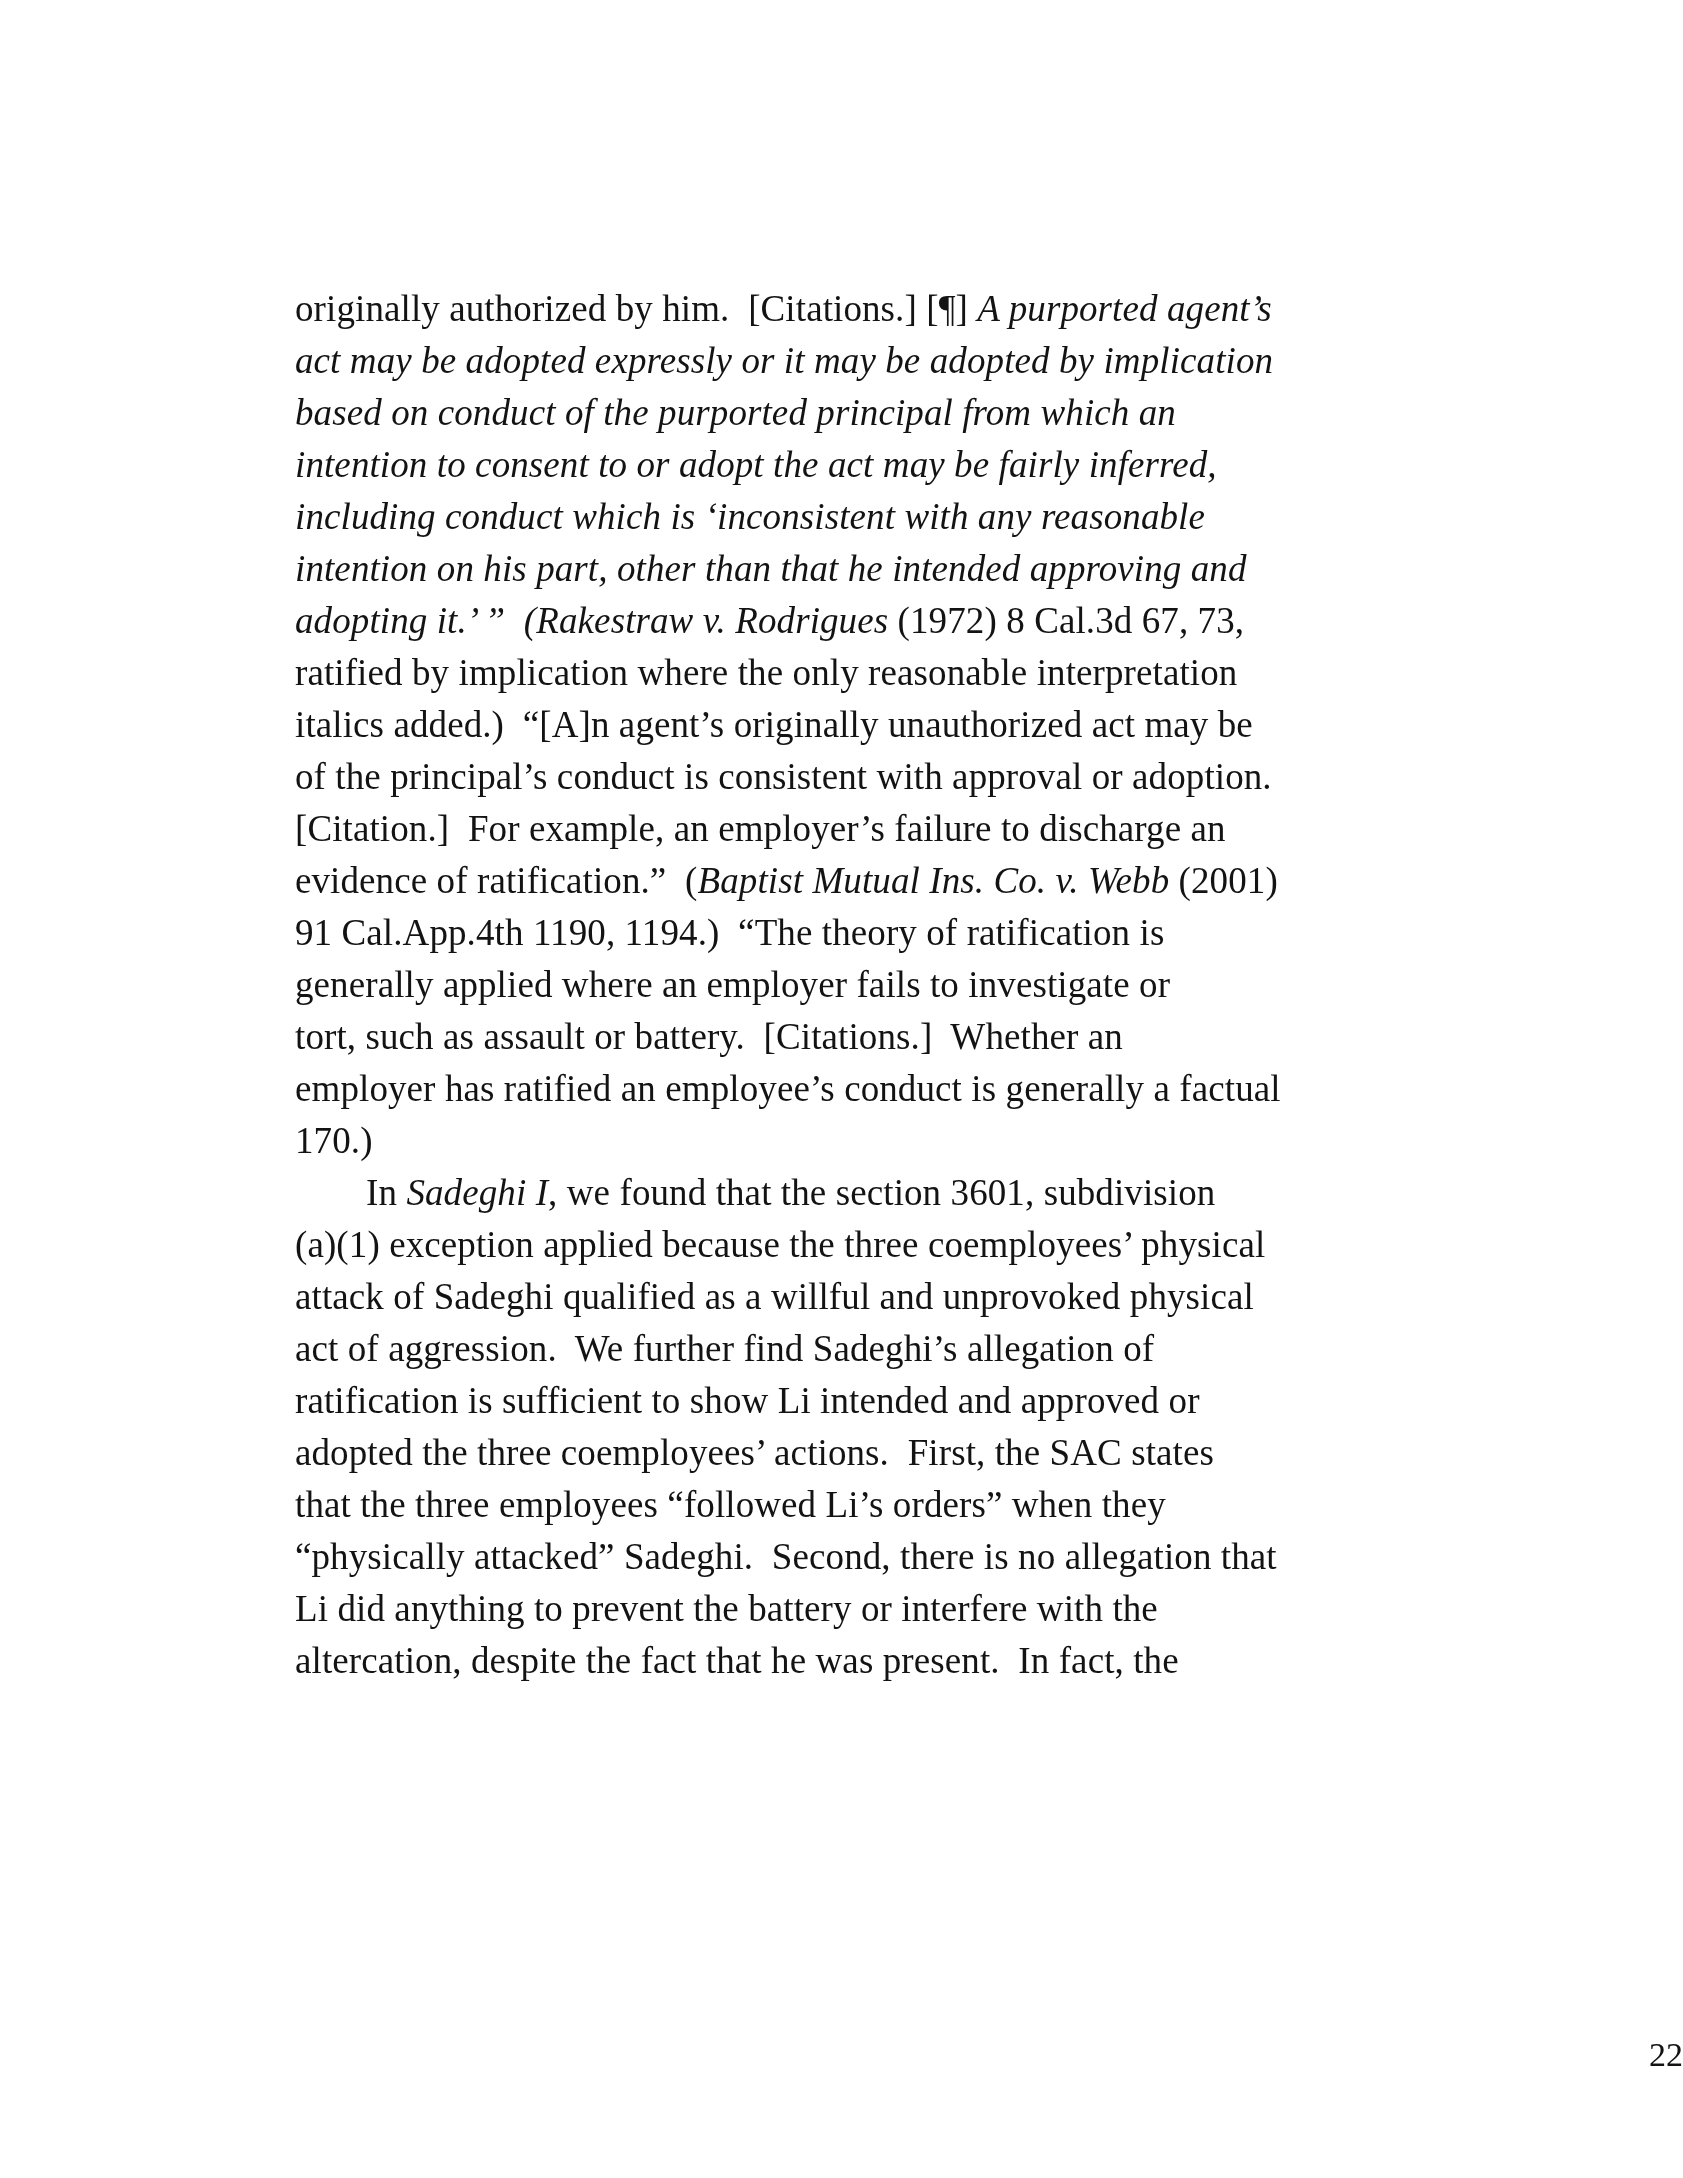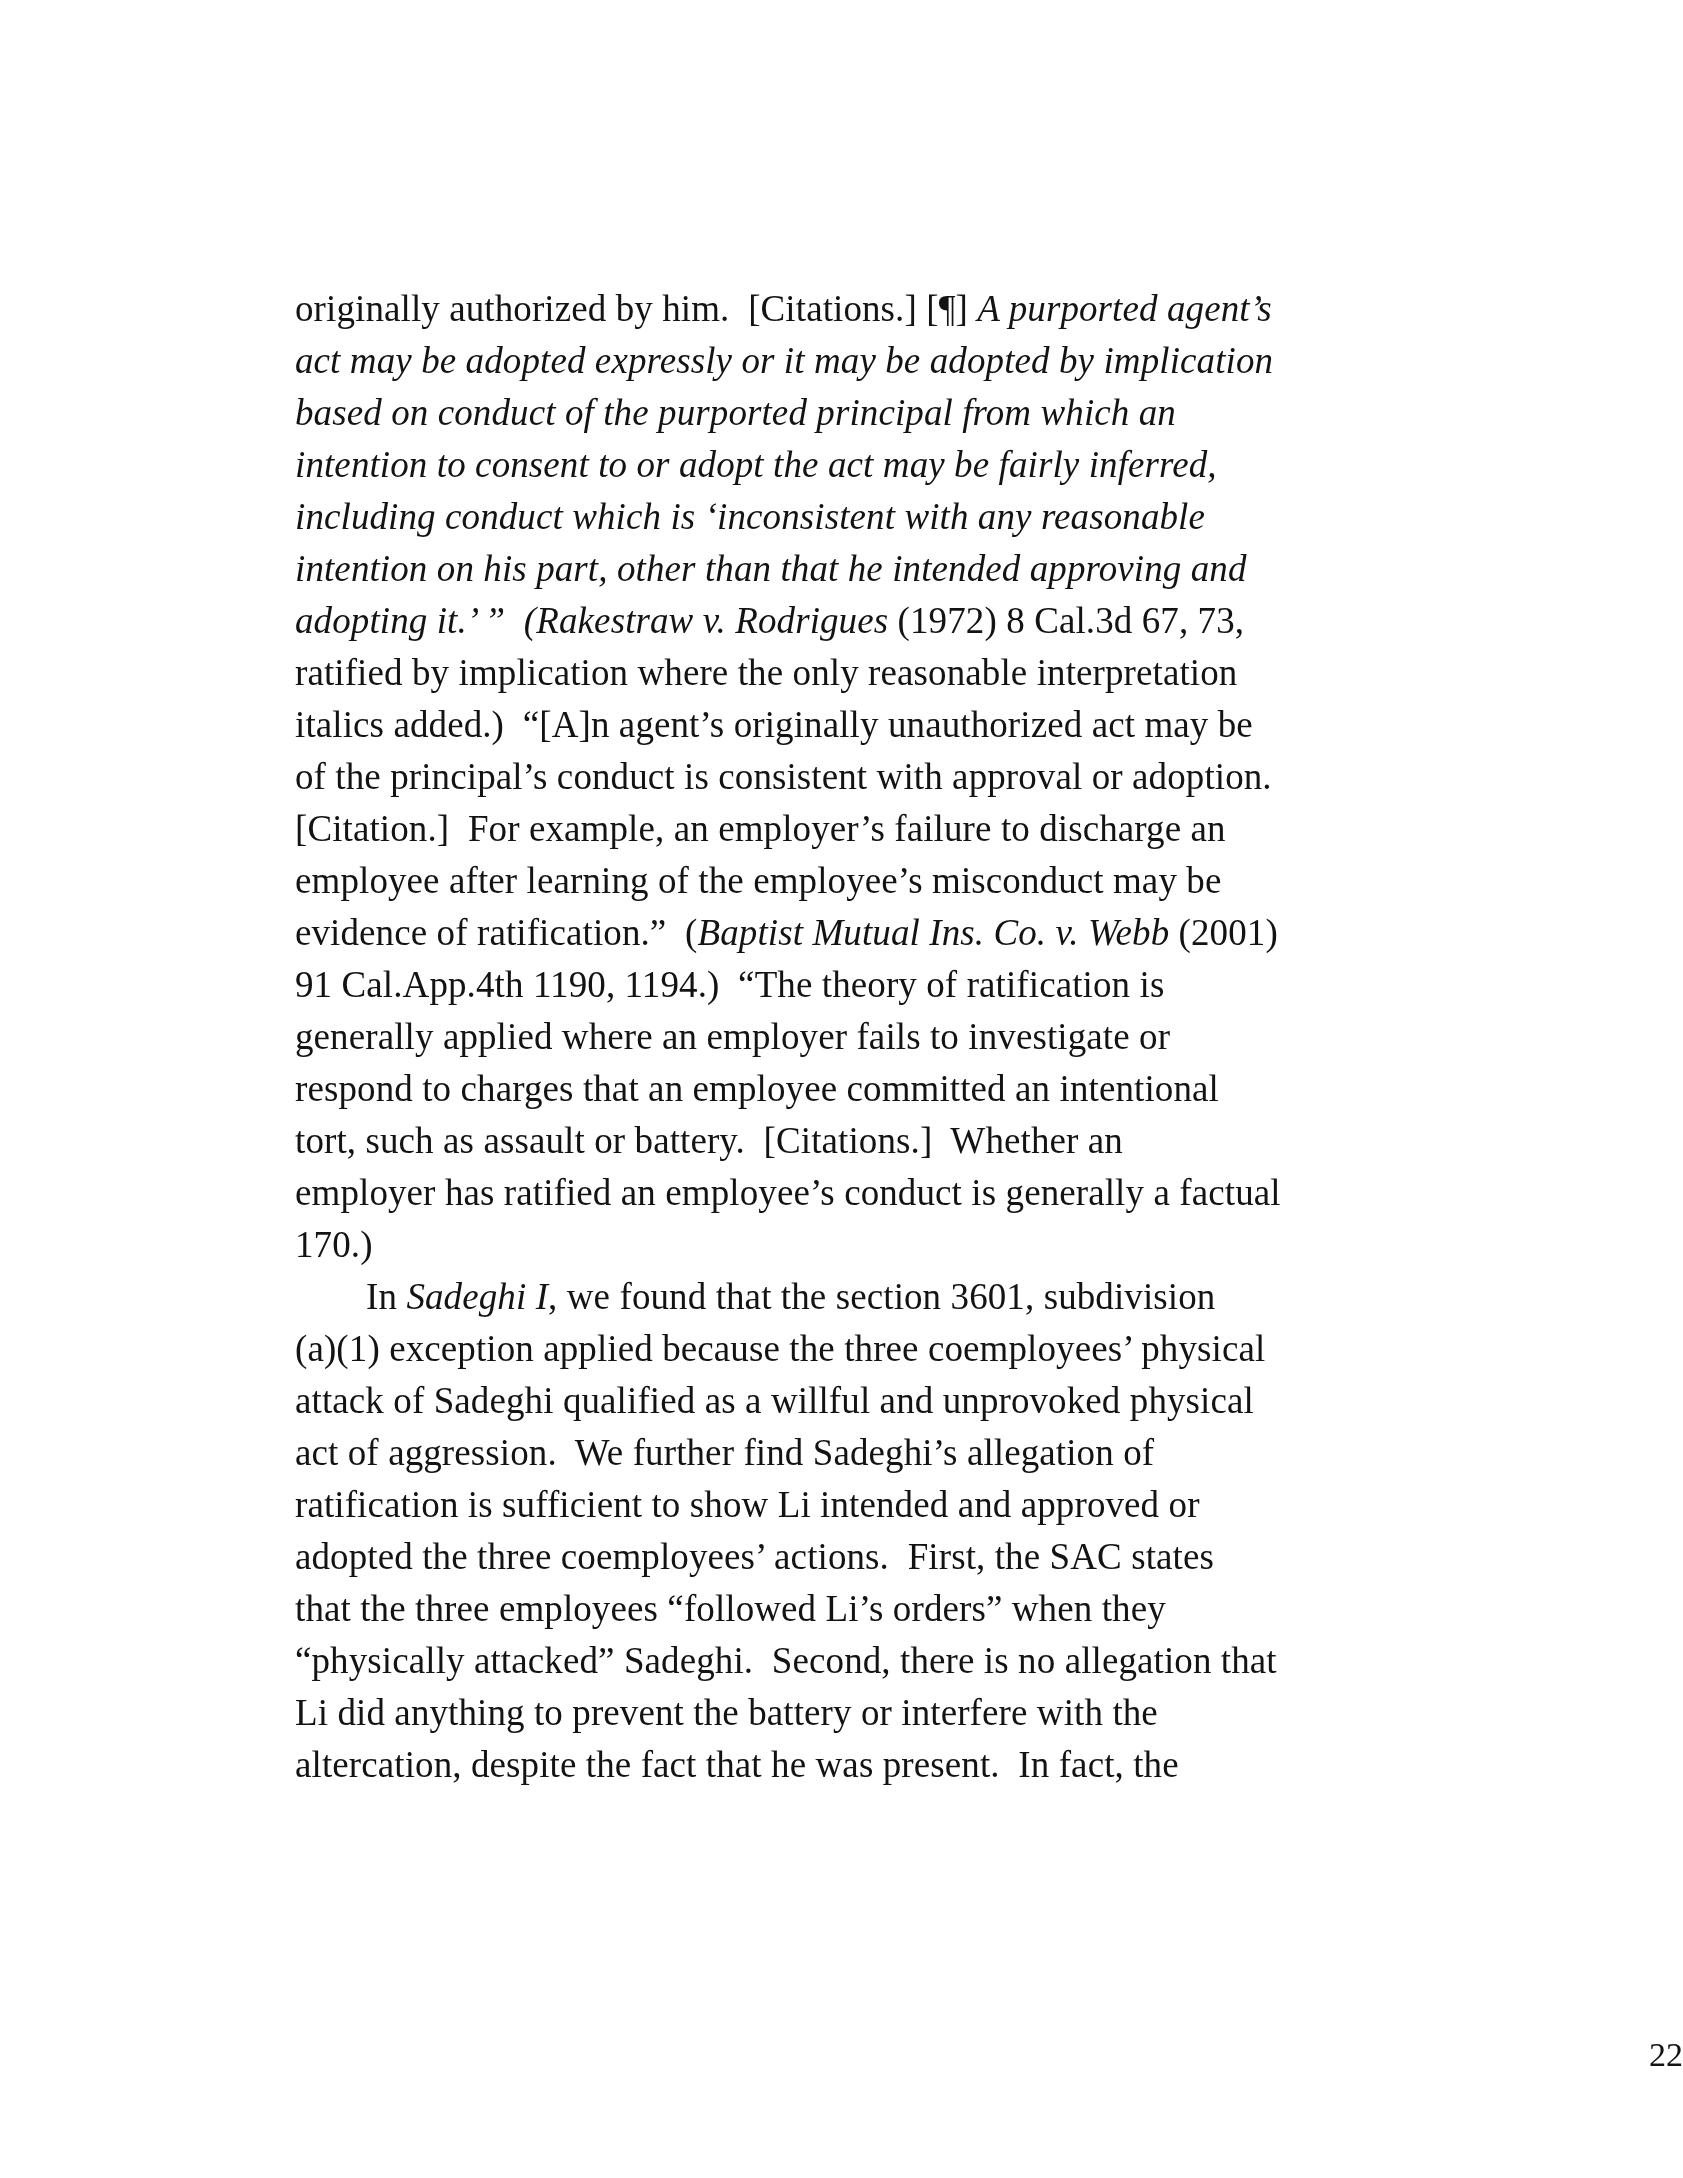--- a/index.html
+++ b/index.html
@@ -75,25 +75,23 @@
         <div class="doc-line"><span class="ital">act may be adopted expressly or it may be adopted by implication</span></div>
         <div class="doc-line"><span class="ital">based on conduct of the purported principal from which an</span></div>
         <div class="doc-line"><span class="ital">intention to consent to or adopt the act may be fairly inferred,</span></div>
         <div class="doc-line"><span class="ital">including conduct which is ‘inconsistent with any reasonable</span></div>
         <div class="doc-line"><span class="ital">intention on his part, other than that he intended approving and</span></div>
         <div class="doc-line"><span class="ital">adopting it.’ ”  (</span><span class="ital">Rakestraw v. Rodrigues</span><span class="roman"> (1972) 8 Cal.3d 67, 73,</span></div>
         <div class="doc-line"><span class="roman">ratified by implication where the only reasonable interpretation</span></div>
         <div class="doc-line"><span class="roman">italics added.)  “[A]n agent’s originally unauthorized act may be</span></div>
         <div class="doc-line"><span class="roman">of the principal’s conduct is consistent with approval or adoption.</span></div>
         <div class="doc-line"><span class="roman">[Citation.]  For example, an employer’s failure to discharge an</span></div>
-        <div class="doc-line"><span class="roman">employee after learning of the employee’s misconduct may be</span></div>
         <div class="doc-line"><span class="roman">evidence of ratification.”  (</span><span class="ital">Baptist Mutual Ins. Co. v. Webb</span><span class="roman"> (2001)</span></div>
         <div class="doc-line"><span class="roman">91 Cal.App.4th 1190, 1194.)  “The theory of ratification is</span></div>
         <div class="doc-line"><span class="roman">generally applied where an employer fails to investigate or</span></div>
-        <div class="doc-line"><span class="roman">respond to charges that an employee committed an intentional</span></div>
         <div class="doc-line"><span class="roman">tort, such as assault or battery.  [Citations.]  Whether an</span></div>
         <div class="doc-line"><span class="roman">employer has ratified an employee’s conduct is generally a factual</span></div>
         <div class="doc-line"><span class="roman">170.)</span></div>
       </div>
       <div class="doc-paragraph">
         <div class="doc-line"><span class="indent"></span><span class="roman">In </span><span class="ital">Sadeghi I</span><span class="roman">, we found that the section 3601, subdivision</span></div>
         <div class="doc-line"><span class="roman">(a)(1) exception applied because the three coemployees’ physical</span></div>
         <div class="doc-line"><span class="roman">attack of Sadeghi qualified as a willful and unprovoked physical</span></div>
         <div class="doc-line"><span class="roman">act of aggression.  We further find Sadeghi’s allegation of</span></div>
         <div class="doc-line"><span class="roman">ratification is sufficient to show Li intended and approved or</span></div>

